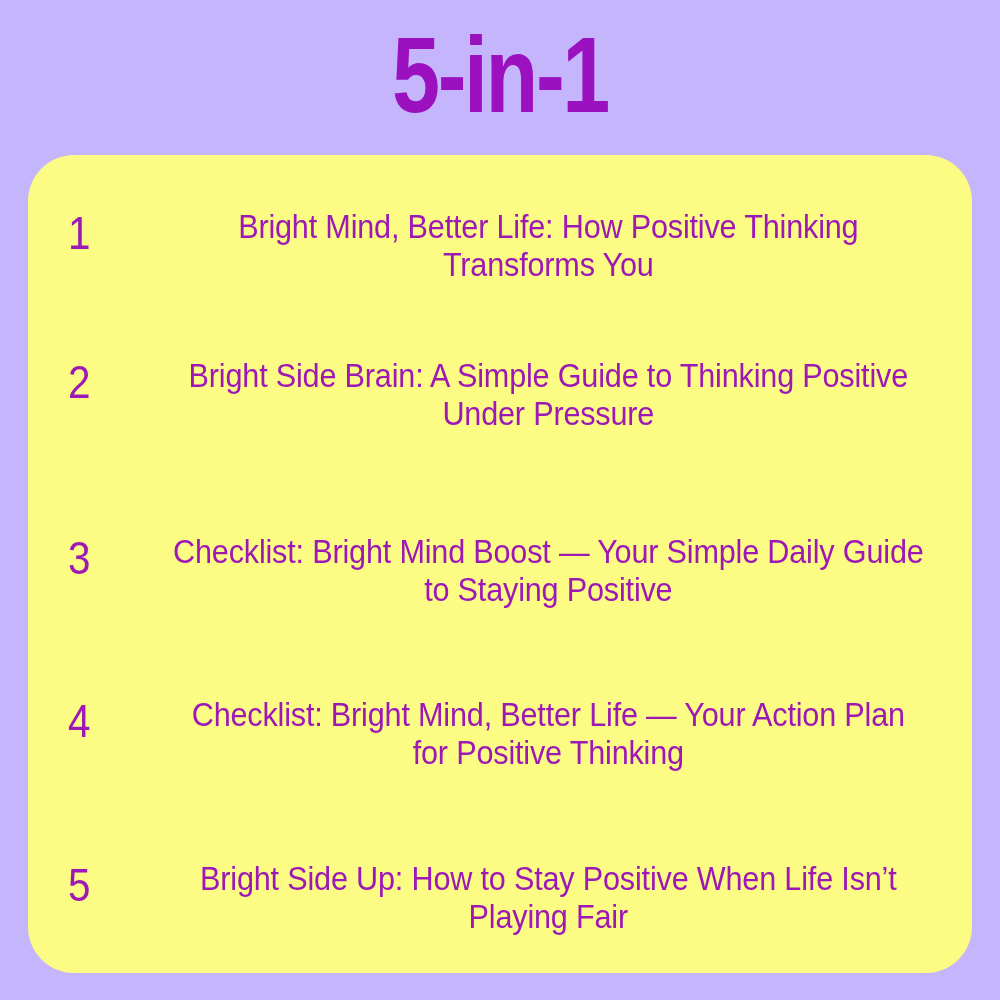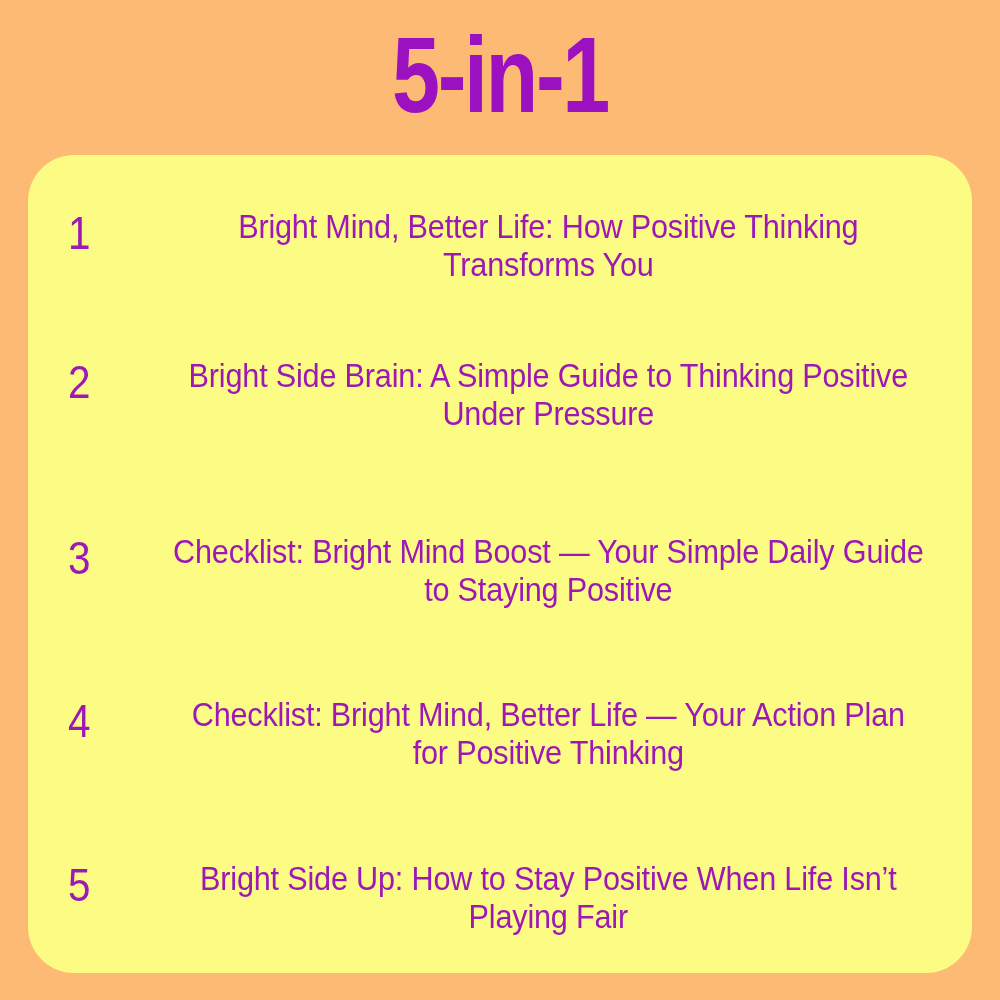--- a/index.html
+++ b/index.html
@@ -11,21 +11,21 @@
     height: 1000px;
     background: #dda0ee;
     font-family: "Liberation Sans", sans-serif;
     overflow: hidden;
   }
 
   #poster {
     position: relative;
     width: 1000px;
     height: 1000px;
-    background: #fdba74;
+    background: #c4b5fd;
     box-sizing: border-box;
   }
 
   
   #poster-title {
     position: absolute;
     left: 0;
     top: 20px;
     width: 1000px;
     text-align: center;

